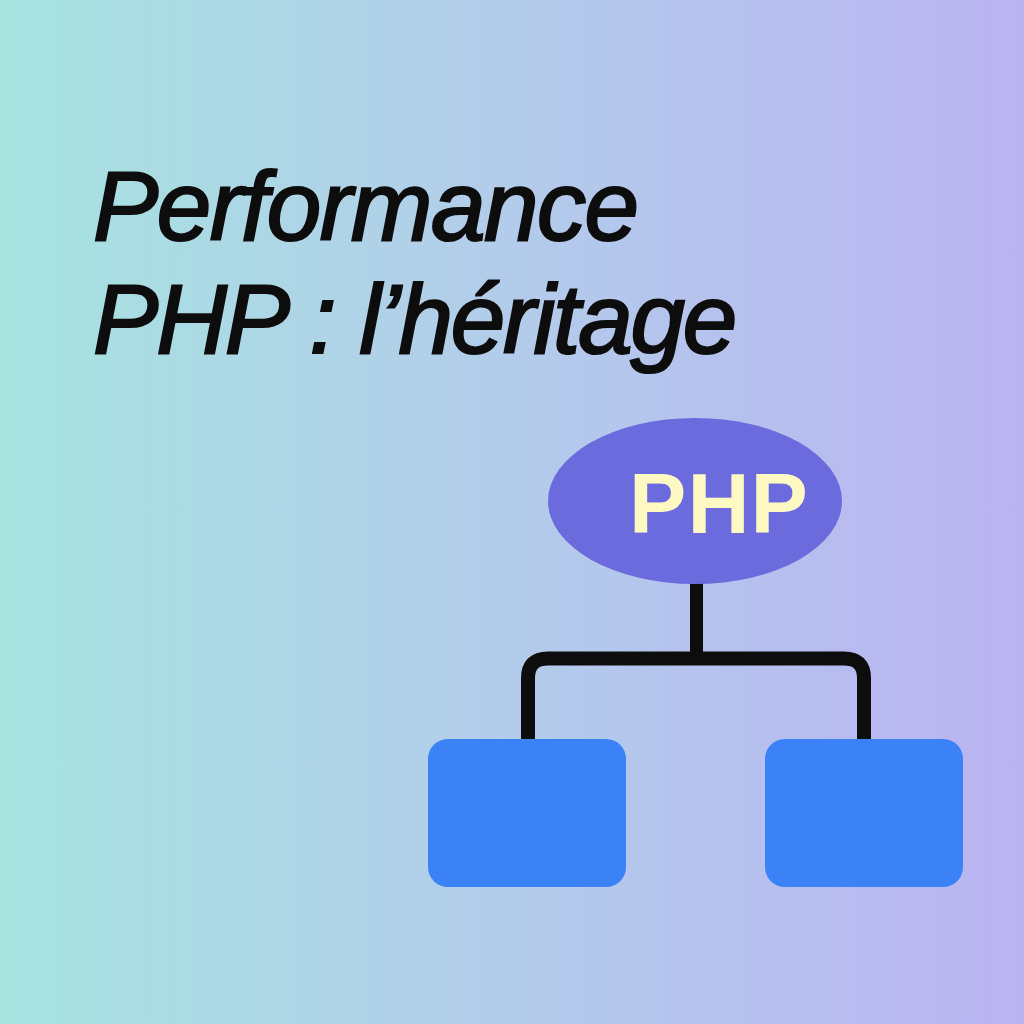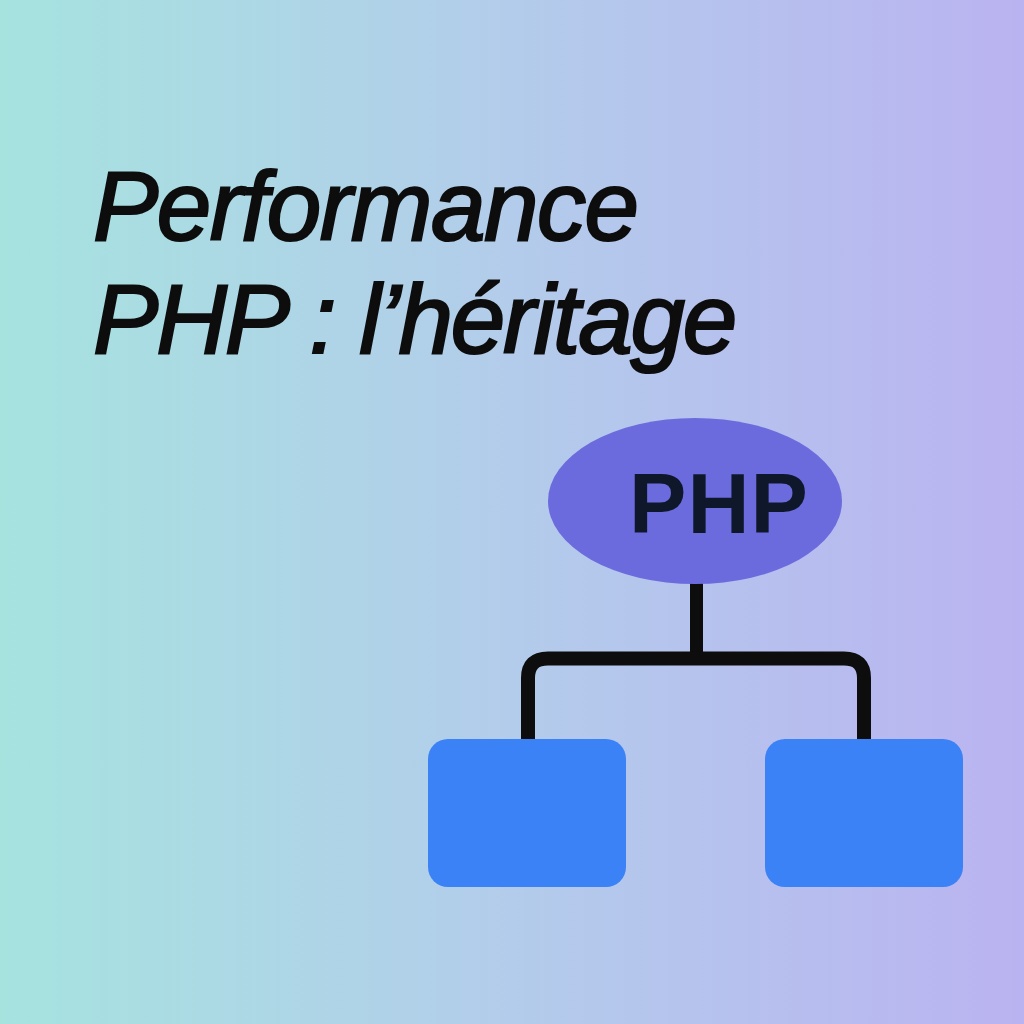--- a/index.html
+++ b/index.html
@@ -45,21 +45,21 @@
       top: 418px;
       width: 294px;
       height: 166px;
       border-radius: 50%;
       background: #6C6BDE;
       display: flex;
       align-items: center;
       justify-content: center;
     }
     .root-label {
-      color: #0f172a;
+      color: #fef9c3;
       font-family: "Liberation Sans", sans-serif;
       font-weight: 700;
       font-size: 86px;
       line-height: 1;
       letter-spacing: 1px;
       margin-top: 4px;
       margin-left: 48px;
     }
     .connector {
       position: absolute;

